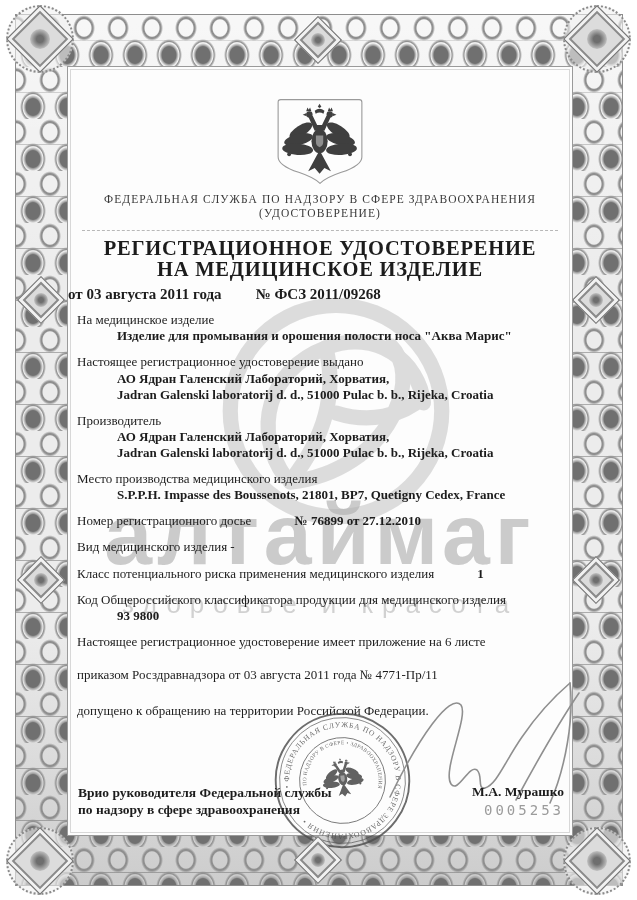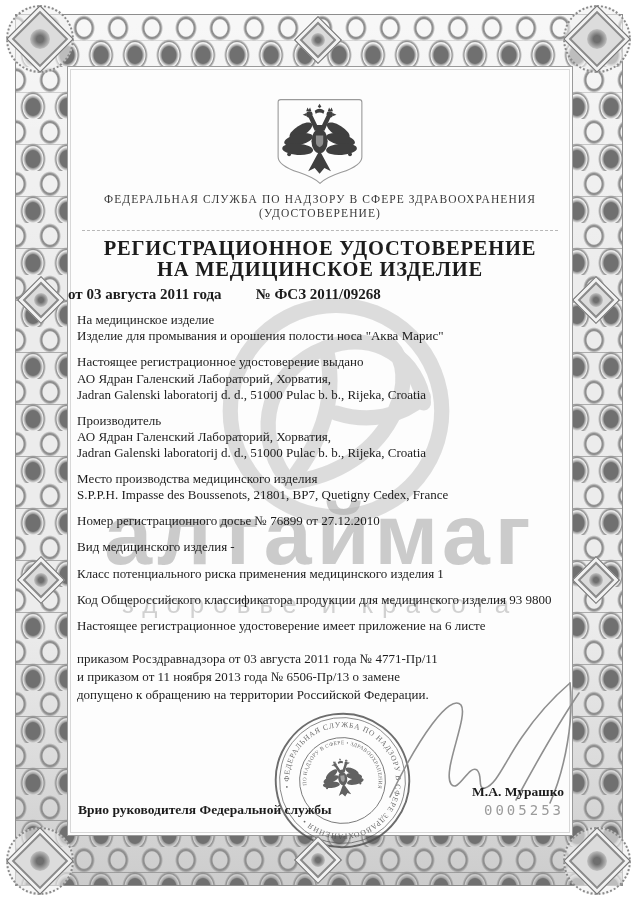--- a/index.html
+++ b/index.html
@@ -51,21 +51,21 @@
   .authority{margin-top:6px;text-align:center;font-size:11.5px;letter-spacing:1.1px;color:#3a3a3a;line-height:1.25;}
   .sep{margin:9px 14px 0;border:0;border-top:1px dashed #b8b8b8;}
   .doc-title{margin-top:7px;text-align:center;font-weight:bold;font-size:20.5px;letter-spacing:.8px;line-height:1.06;}
   .dateline{margin-top:5px;text-align:left;font-weight:bold;font-size:15px;}
   .dateline .num{margin-left:34px;}
   
   .doc-body{margin:9px 12px 0 9px;font-size:13px;line-height:1.24;}
   .doc-body p{margin:10px 0 0;}
   .doc-body p.first{margin-top:0;}
   .doc-body p.orders{margin-top:16px;line-height:1.4;}
-  .b{font-weight:normal;}
+  .b{font-weight:bold;margin-left:40px;}
   
   .sign-row{position:absolute;left:10px;right:8px;bottom:16px;z-index:4;
     display:flex;justify-content:space-between;align-items:flex-end;
     font-weight:bold;font-size:13.5px;line-height:1.3;}
   .sig-right{text-align:right;}
   .sig-serial{font-family:"DejaVu Sans Mono",monospace;font-weight:normal;
     font-size:14px;letter-spacing:3px;color:#9b9b9b;}
   .stamp{position:absolute;left:203px;top:642px;width:143px;height:143px;opacity:.82;z-index:3;transform:rotate(-8deg);}
   .autograph{position:absolute;left:306px;top:608px;width:215px;height:170px;z-index:3;}
   .hidden-defs{position:absolute;width:0;height:0;}
@@ -214,21 +214,21 @@
           <span>Класс потенциального риска применения медицинского изделия</span>
           <span class="b">1</span>
         </p>
         <p>
           <span>Код Общероссийского классификатора продукции для медицинского изделия</span>
           <span class="b">93 9800</span>
         </p>
         <p>Настоящее регистрационное удостоверение имеет приложение на 6 листе</p>
         <p class="orders">
           <span>приказом Росздравнадзора от 03 августа 2011 года № 4771-Пр/11</span><br>
-          <span>и приказом от 11 ноября 2013 года № 6506-Пр/13 о замене</span><br>
+          <br>
           <span>допущено к обращению на территории Российской Федерации.</span>
         </p>
       </div>
     </div>
 
     <svg class="stamp" viewBox="0 0 150 150">
       <defs>
         <path id="stamp-outer" d="M75,75 m-56,0 a56,56 0 1,1 112,0 a56,56 0 1,1 -112,0"></path>
         <path id="stamp-inner" d="M75,75 m-38,0 a38,38 0 1,1 76,0 a38,38 0 1,1 -76,0"></path>
       </defs>
@@ -250,20 +250,21 @@
       <g fill="none" stroke="#8f8f8f" stroke-width="1.6" stroke-linecap="round">
         <path d="M16,122 C45,62 76,18 87,30 C95,41 68,96 77,109 C84,119 95,89 103,95 C109,100 103,115 111,113 C123,109 130,88 148,62 C163,40 182,20 196,8"></path>
         <path d="M142,125 C162,88 186,46 205,18"></path>
         <path d="M196,8 C200,42 192,92 176,128"></path>
       </g>
     </svg>
 
     <div class="sign-row">
       <div>
         <div>Врио руководителя Федеральной службы</div>
+        <div>по надзору в сфере здравоохранения</div>
       </div>
       <div class="sig-right">
         <div>М.А. Мурашко</div>
         <div class="sig-serial">0005253</div>
       </div>
     </div>
 
   </div>
 </div>
 

